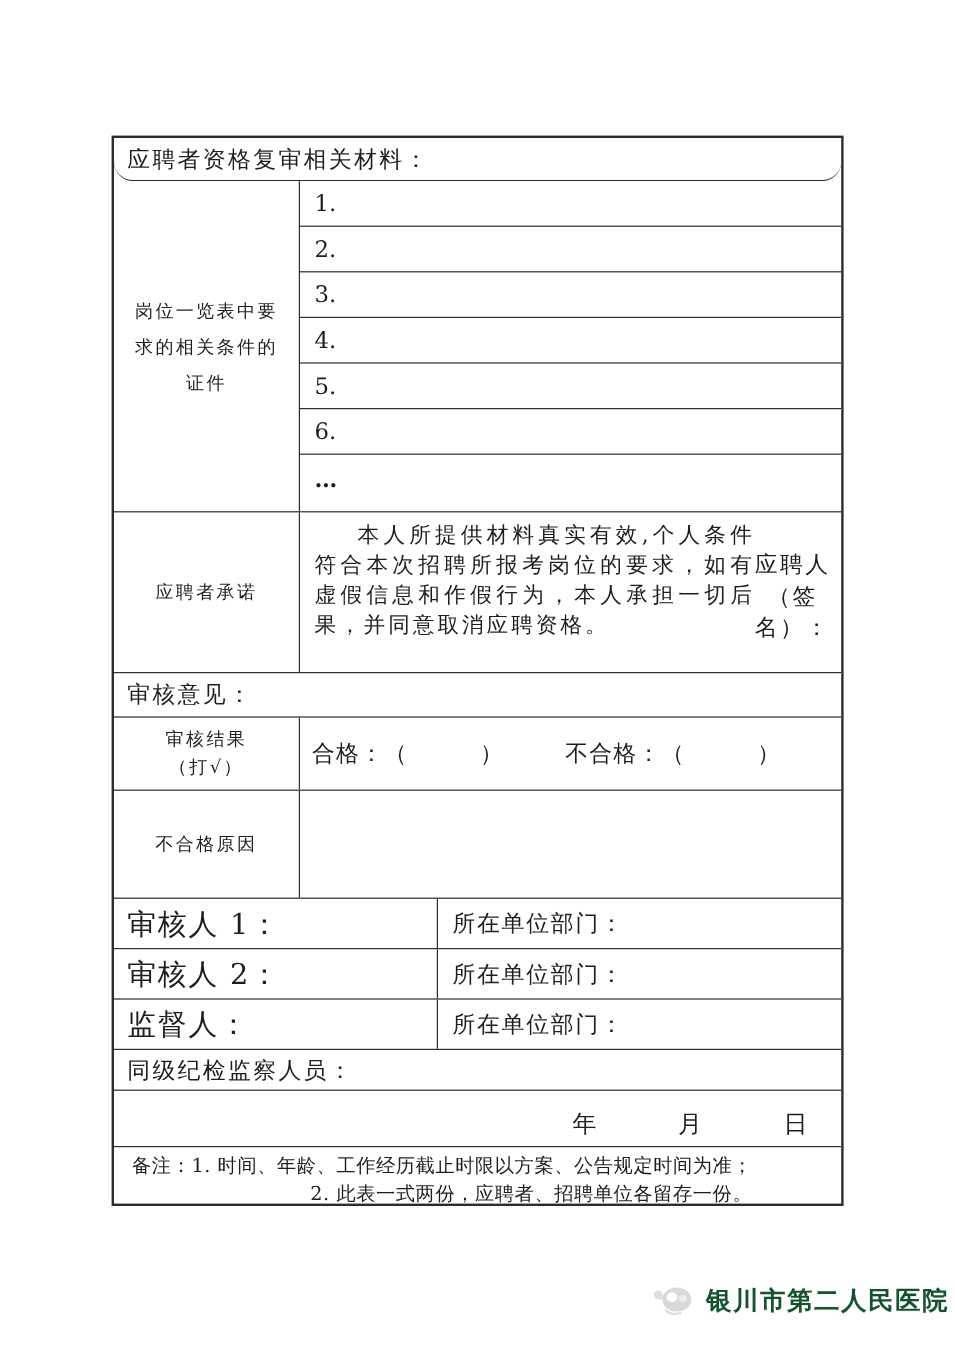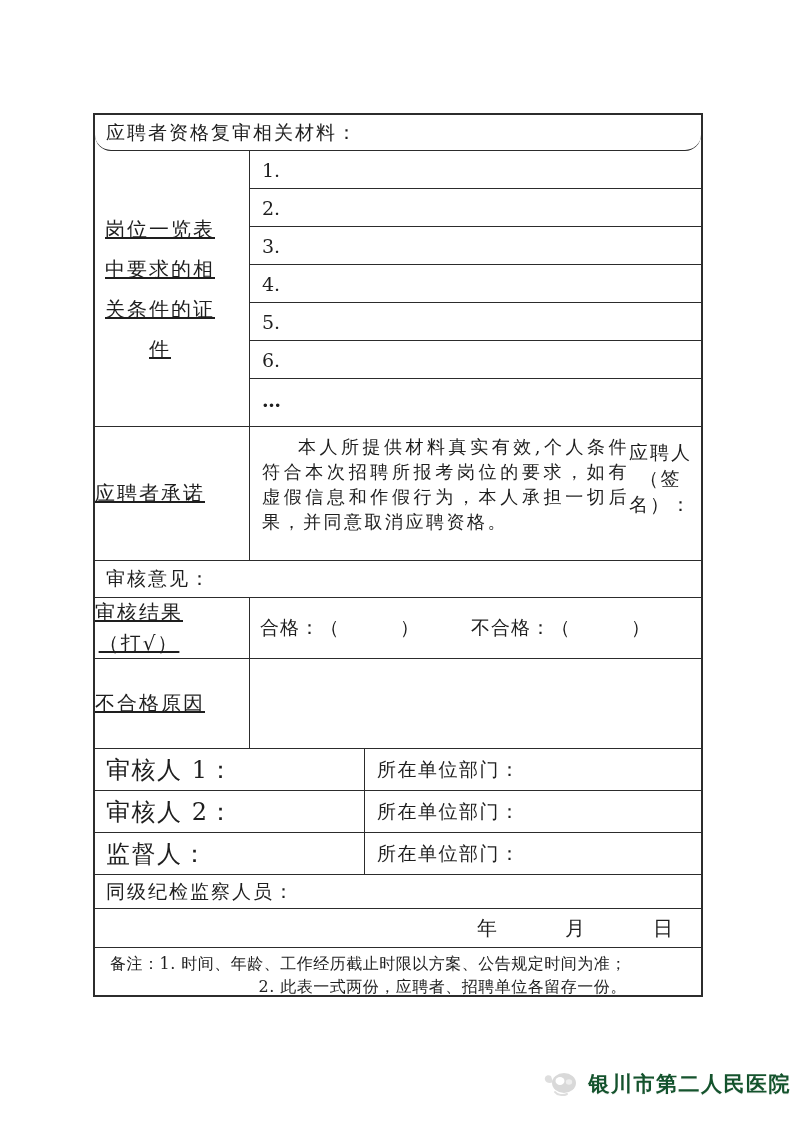--- a/index.html
+++ b/index.html
@@ -19,23 +19,23 @@
     border:2px solid #2c2c2c;
     background:#fff;
   }
   .sec { display:flex; border-bottom:1px solid #2c2c2c; }
   .sec:last-child { border-bottom:none; }
 
   .cell { display:flex; align-items:center; }
   .label-col {
     width:155px; flex:0 0 155px;
     border-right:1px solid #2c2c2c;
-    display:flex; align-items:center; justify-content:flex-start;
+    display:flex; align-items:center; justify-content:center;
     text-align:center;
-    font-size:20px; letter-spacing:2px;text-decoration:underline;
+    font-size:15px; letter-spacing:2px;
   }
   .rest { flex:1 1 auto; min-width:0; }
 
   
   .sec-header { height:36px; align-items:center; padding-left:11px;
     font-size:19px; letter-spacing:2px;border-radius:16px; }
 
   
   .sec-materials { height:276px; }
   .materials-label span { display:block; width:130px; line-height:2.0; }
@@ -46,21 +46,21 @@
   .mrow.dots { height:42px; border-bottom:none; font-weight:bold; letter-spacing:2px; }
 
   
   .sec-commit { height:134px; }
   .commit-body { display:flex; flex-direction:row; justify-content:flex-start;
     padding:7px 9px 0 12px; }
   .commit-text {
     font-size:18px; line-height:25px; letter-spacing:2.5px;
     text-indent:2em; text-align:justify;
   }
-  .commit-sign { margin-top:6px; text-align:center;
+  .commit-sign { margin-top:24px; text-align:center;
     font-size:19px; letter-spacing:2px; text-indent:0; }
 
   
   .sec-opinion { height:37px; align-items:center; padding-left:11px;
     font-size:19px; letter-spacing:2px; }
 
   
   .sec-result { height:61px; }
   .result-label { line-height:1.55; }
   .result-options { display:flex; align-items:center; justify-content:space-between;
@@ -79,21 +79,21 @@
   }
   .signer-dept { display:flex; align-items:center; padding-left:12px;
     font-size:19px; letter-spacing:1.5px; }
 
   
   .sec-discipline { height:34px; align-items:center; padding-left:11px;
     font-size:19px; letter-spacing:2px; }
 
   
   .sec-date { height:39px; align-items:center; justify-content:flex-end;
-    padding-right:26px; font-size:20px; letter-spacing:2px; }
+    padding-right:26px; font-size:20px; letter-spacing:2px;margin-top:8px; }
 
   
   .sec-notes { height:47px; padding:5px 6px 0 15px;
     font-size:16px; letter-spacing:0.5px; line-height:1.42;
     display:flex; align-items:flex-start; }
   .notes-prefix { white-space:nowrap; }
   .notes-items { display:flex; flex-direction:column;align-items:flex-end; }
 
   
   .brand {

